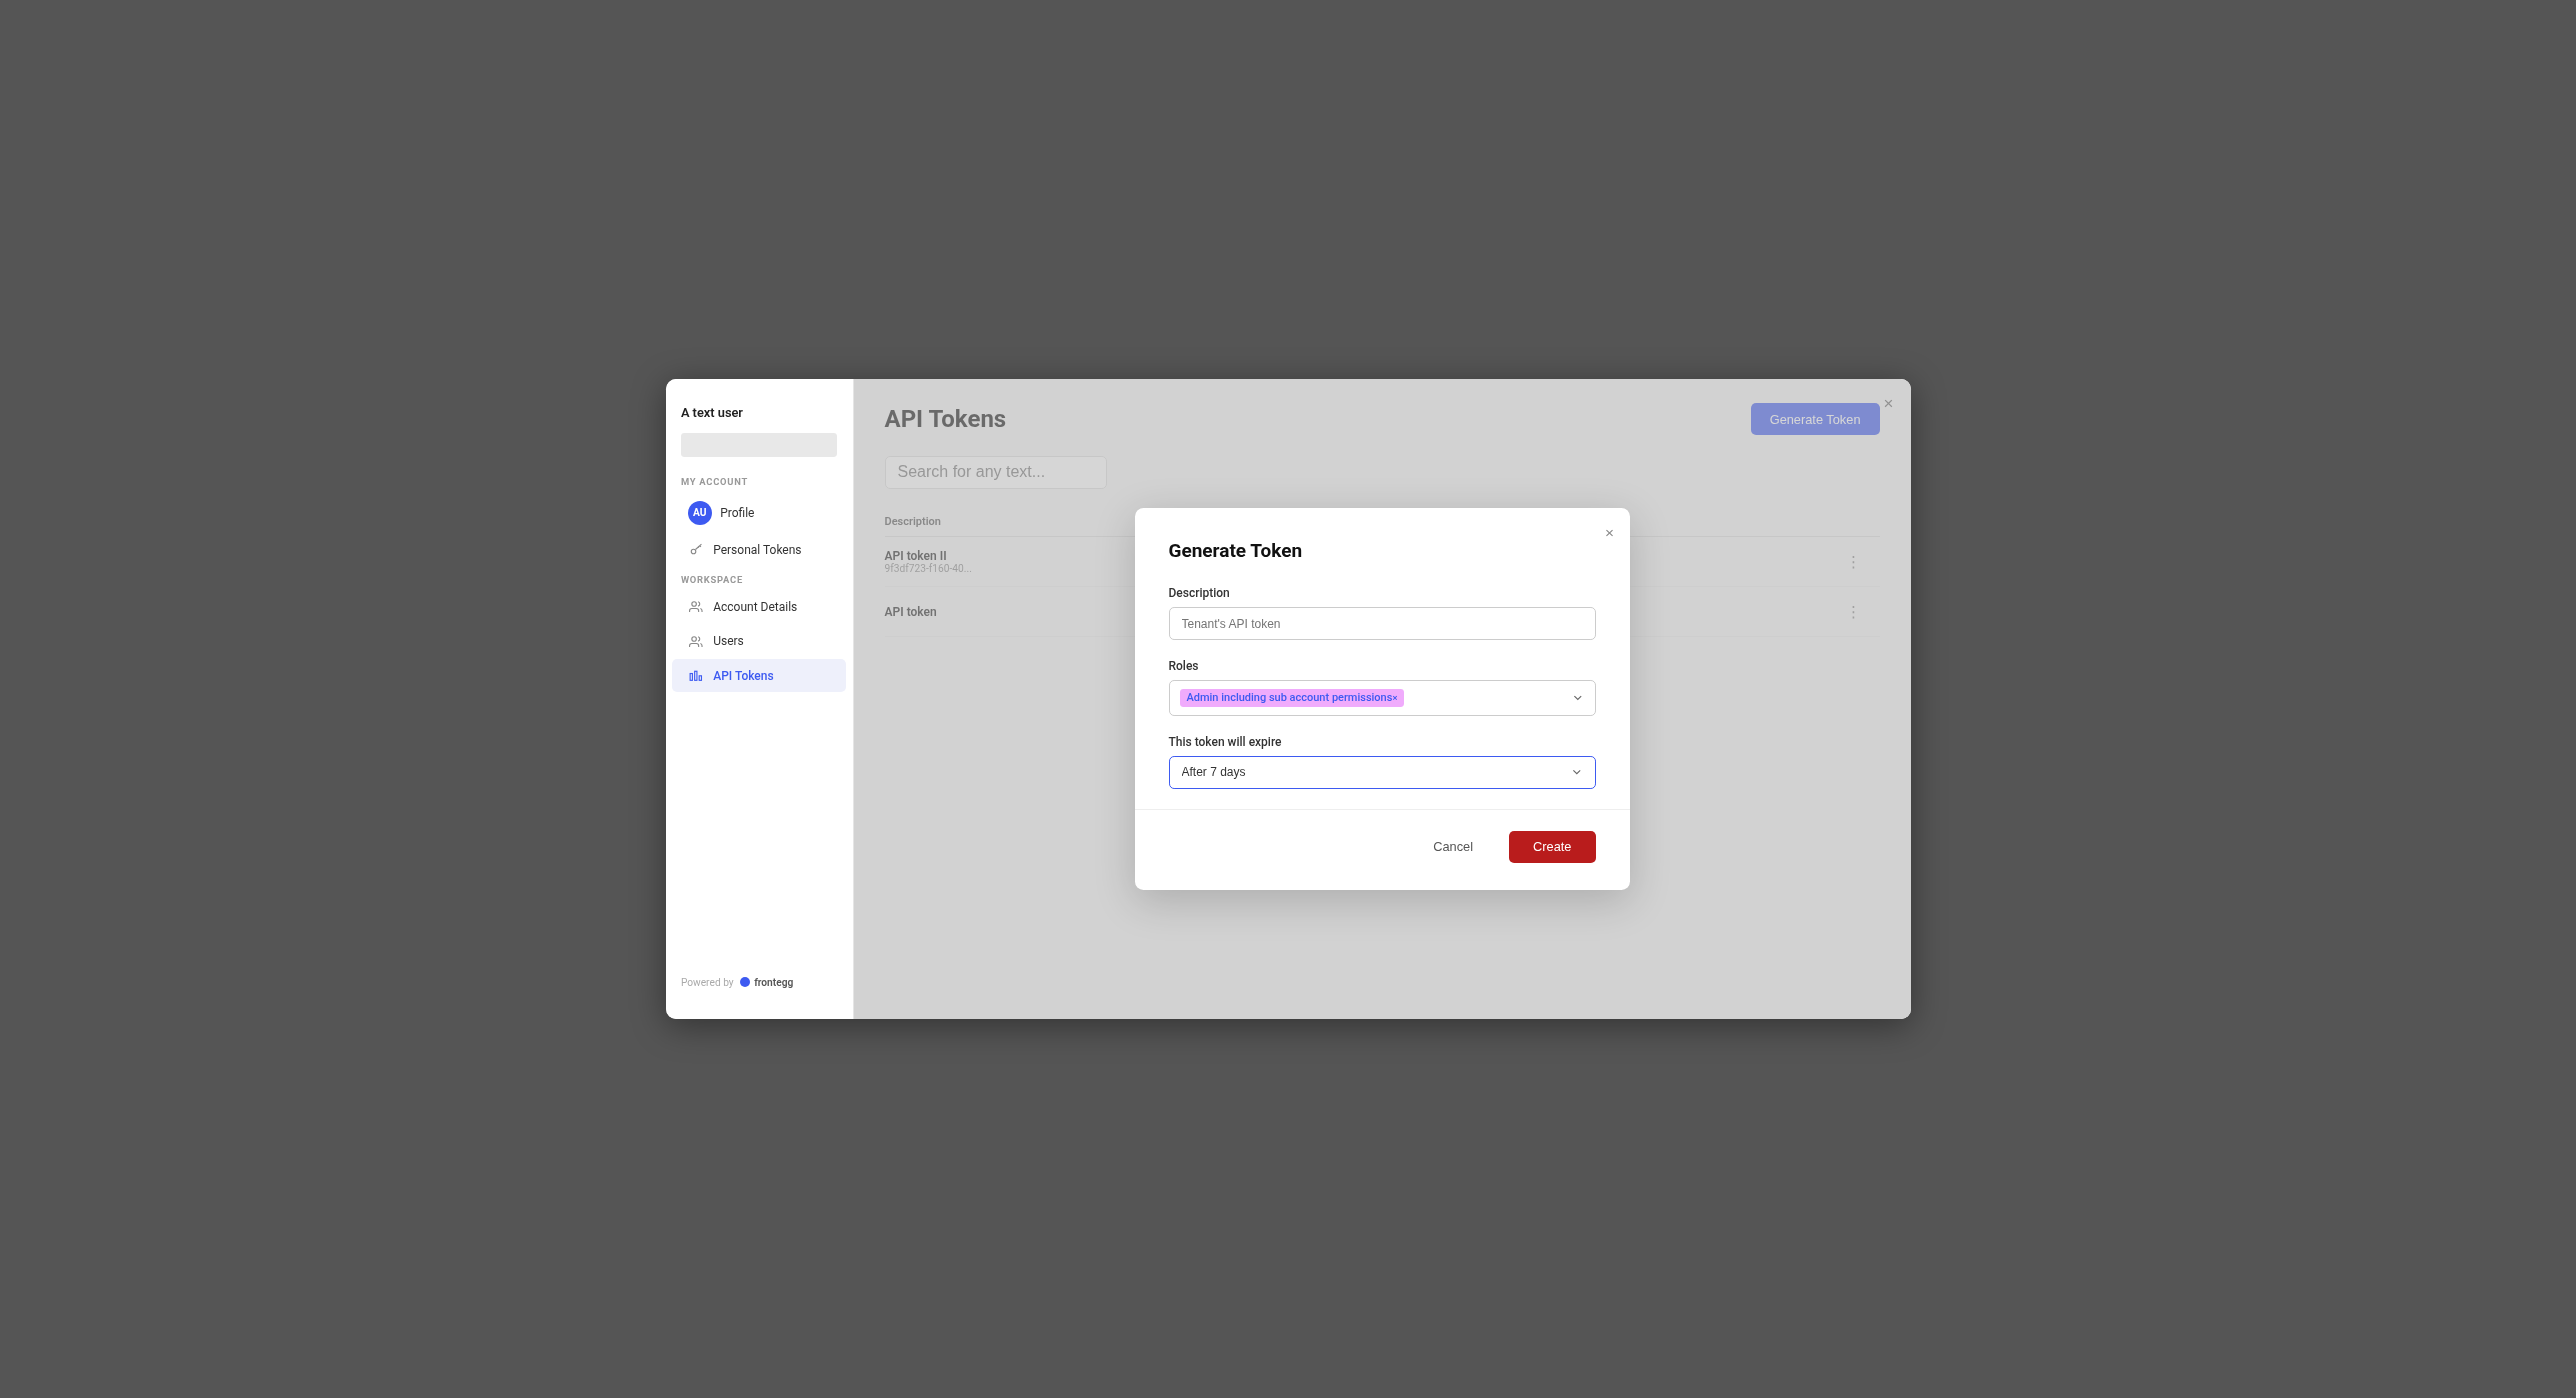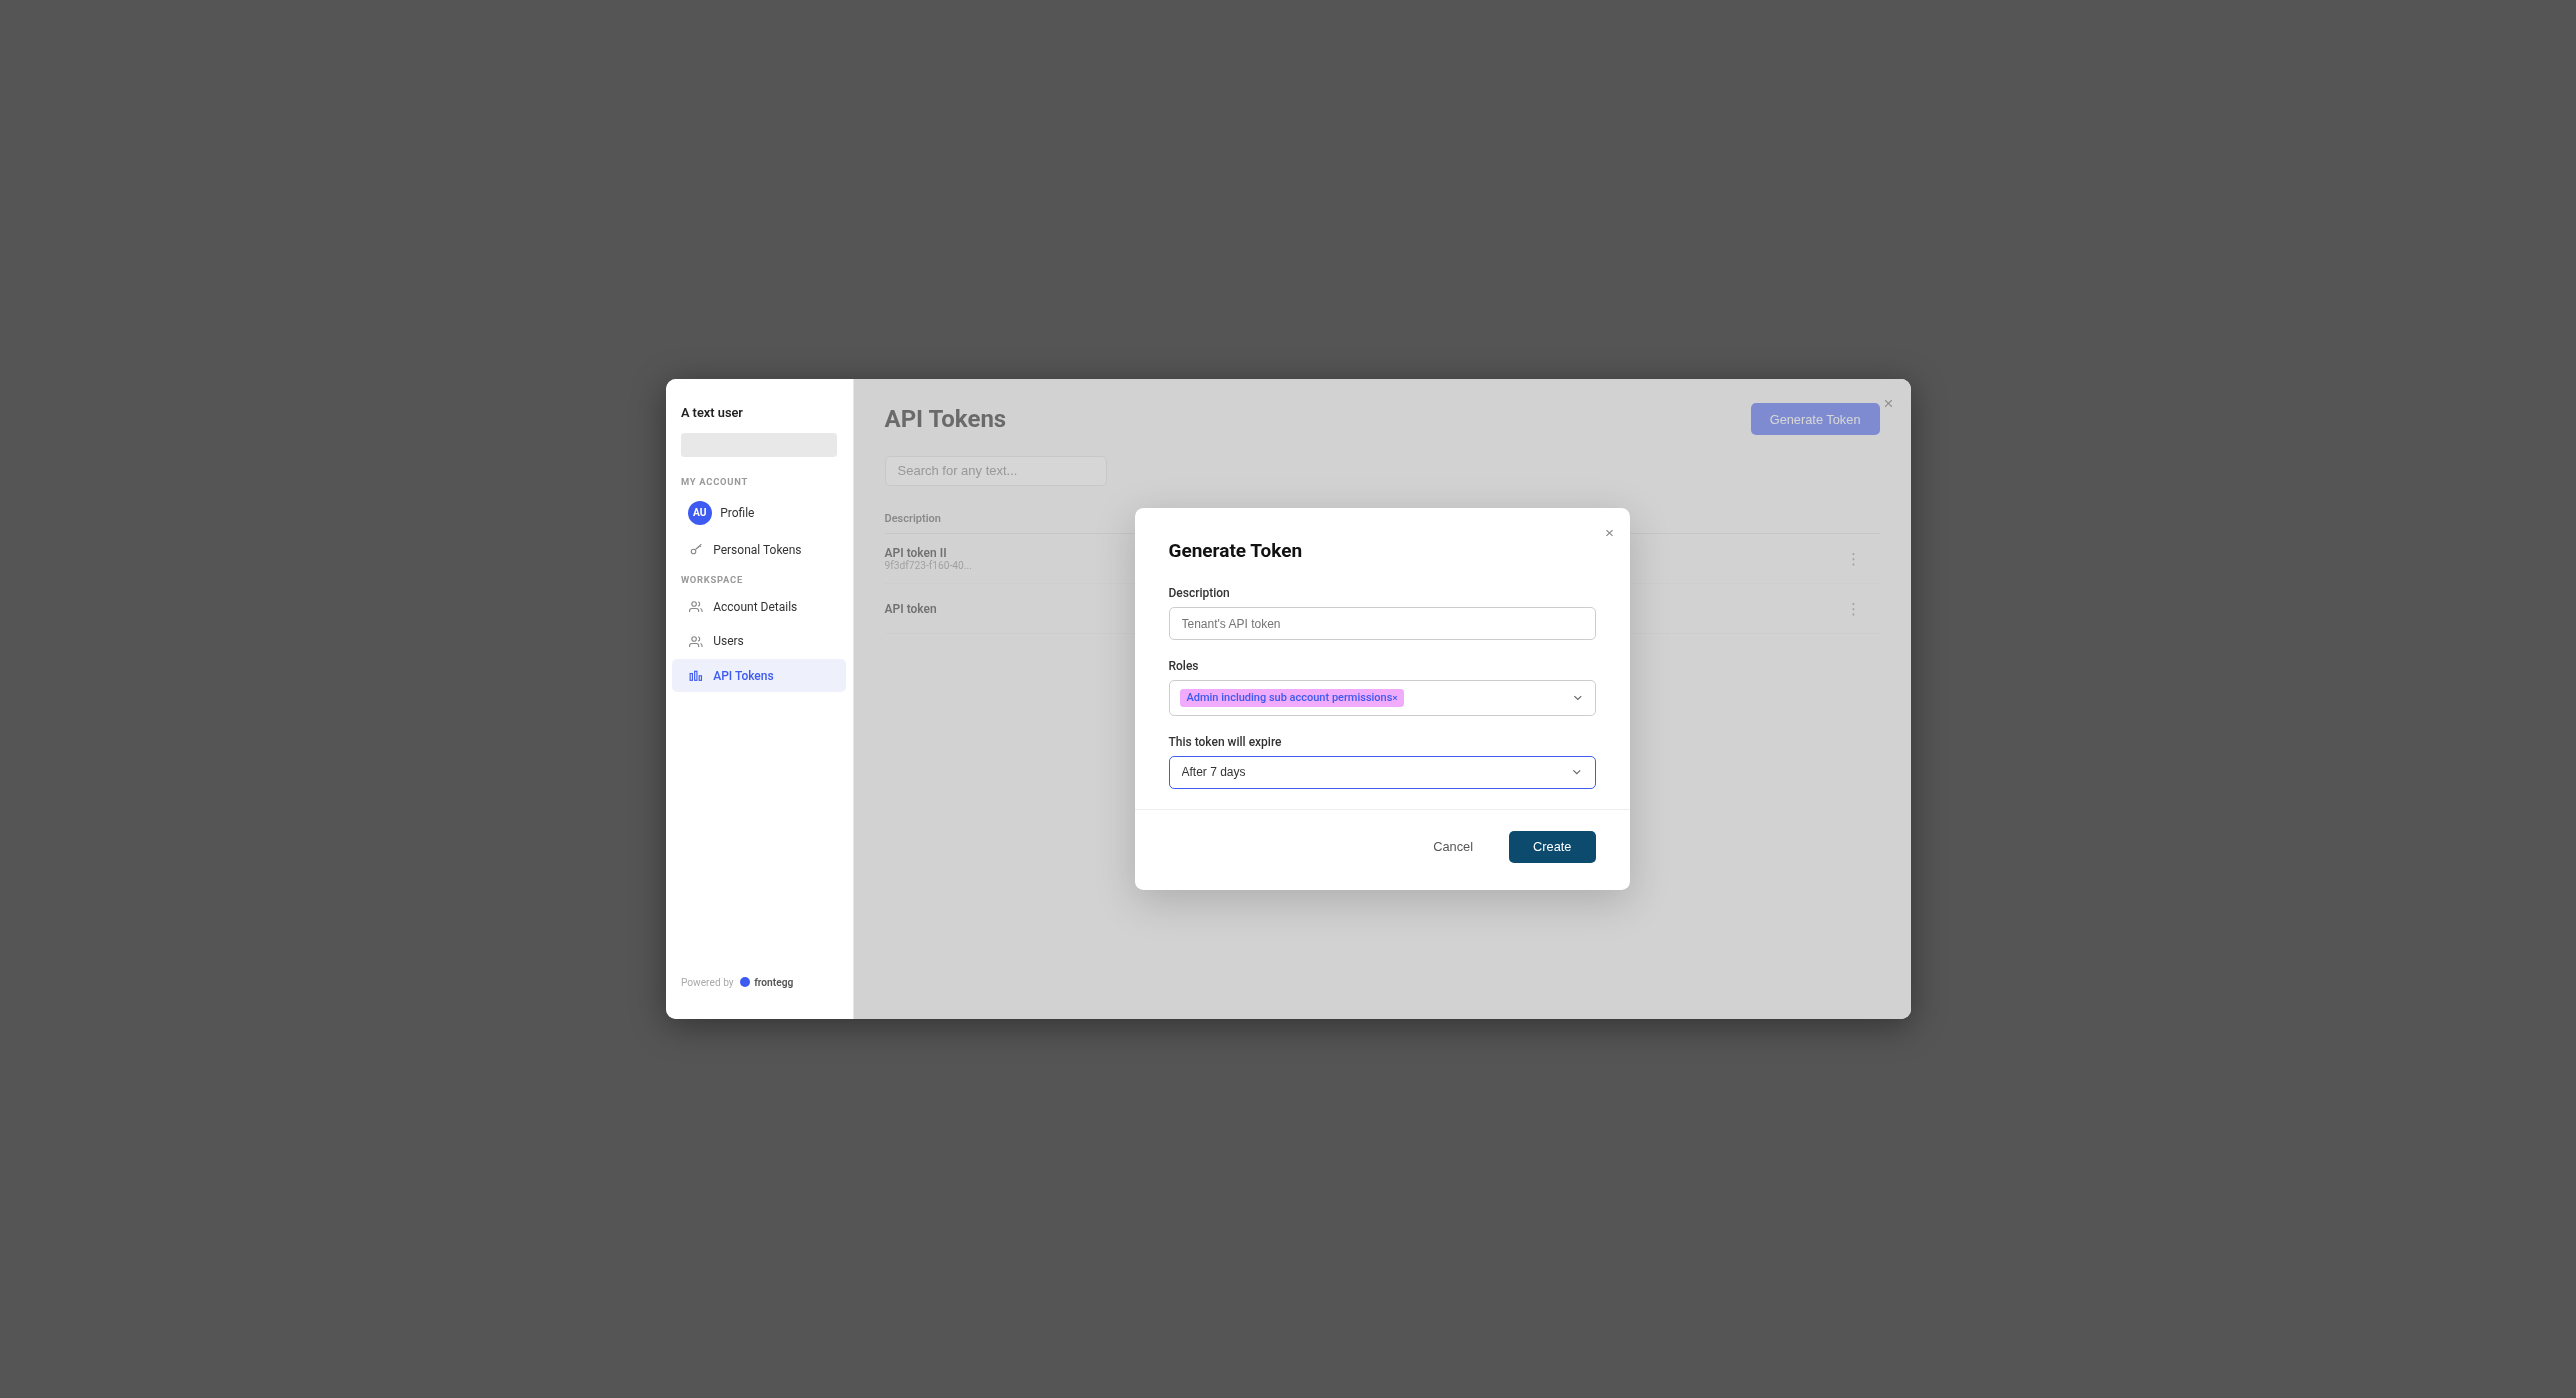--- a/index.html
+++ b/index.html
@@ -162,21 +162,21 @@
       font-size: 12.8px;
       font-weight: 500;
       cursor: pointer;
     }
 
     .search-bar {
       width: 222px;
       padding: 6.8px 12px;
       border: 0.9px solid #ddd;
       border-radius: 5.1px;
-      font-size: 13px;
+      font-size: 16px;
       color: #999;
       background: #fff;
       margin-bottom: 17px;
     }
 
     .table-header {
       display: grid;
       grid-template-columns: 2fr 1.2fr 1.5fr 0.2fr;
       padding: 8.5px 0;
       border-bottom: 0.9px solid #ddd;
@@ -374,21 +374,21 @@
     .cancel-btn {
       background: none;
       border: none;
       font-size: 12.8px;
       color: #555;
       cursor: pointer;
       padding: 6.8px 12px;
     }
 
     .create-btn {
-      background: #0c4a6e;
+      background: #b91c1c;
       color: #fff;
       border: none;
       border-radius: 5.1px;
       padding: 8.5px 24px;
       font-size: 12.8px;
       font-weight: 500;
       cursor: pointer;
     }
 
     

